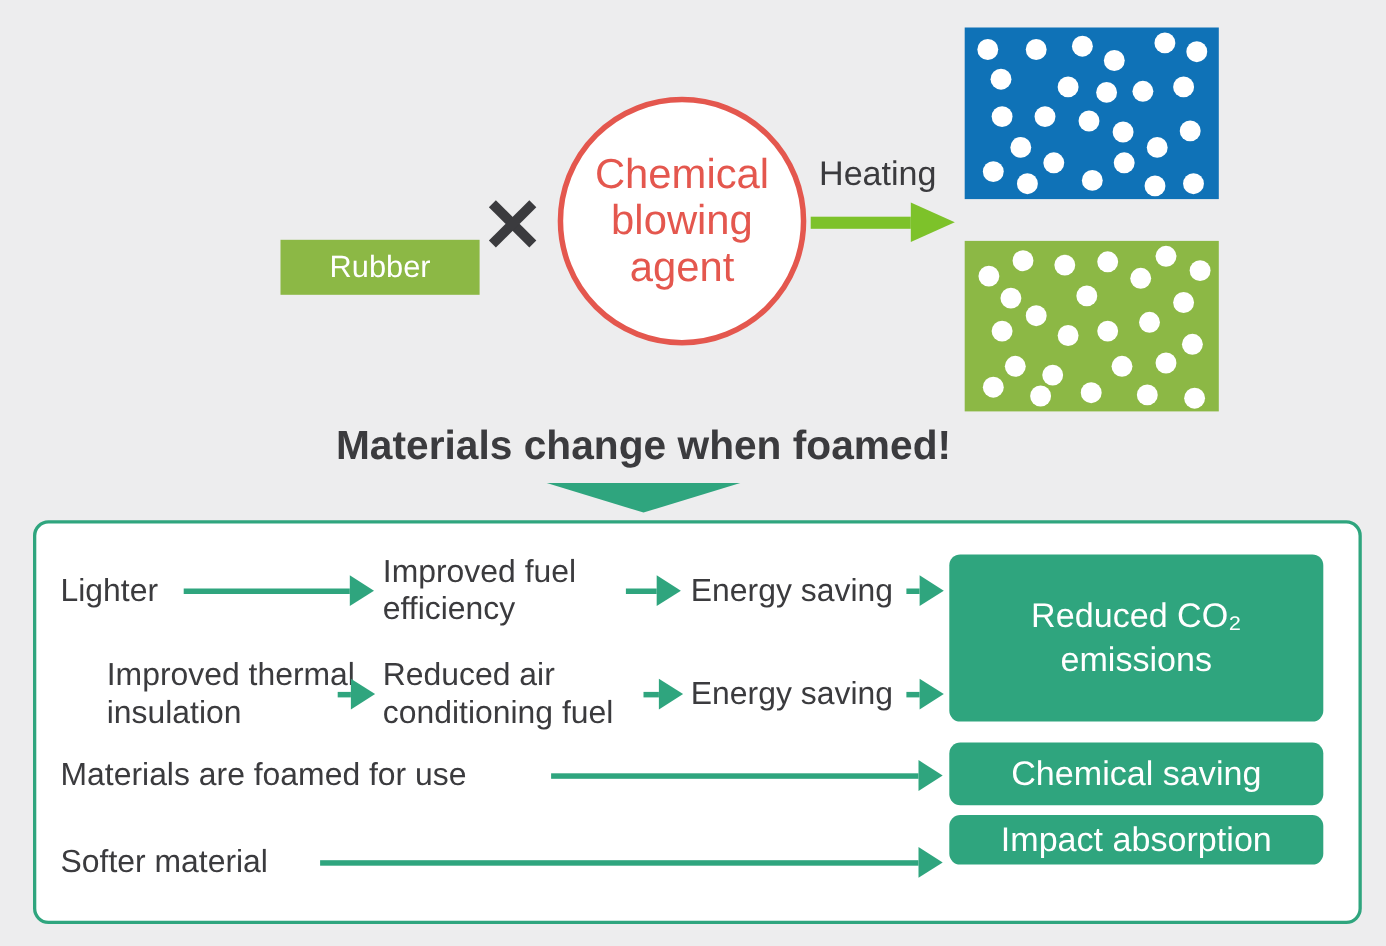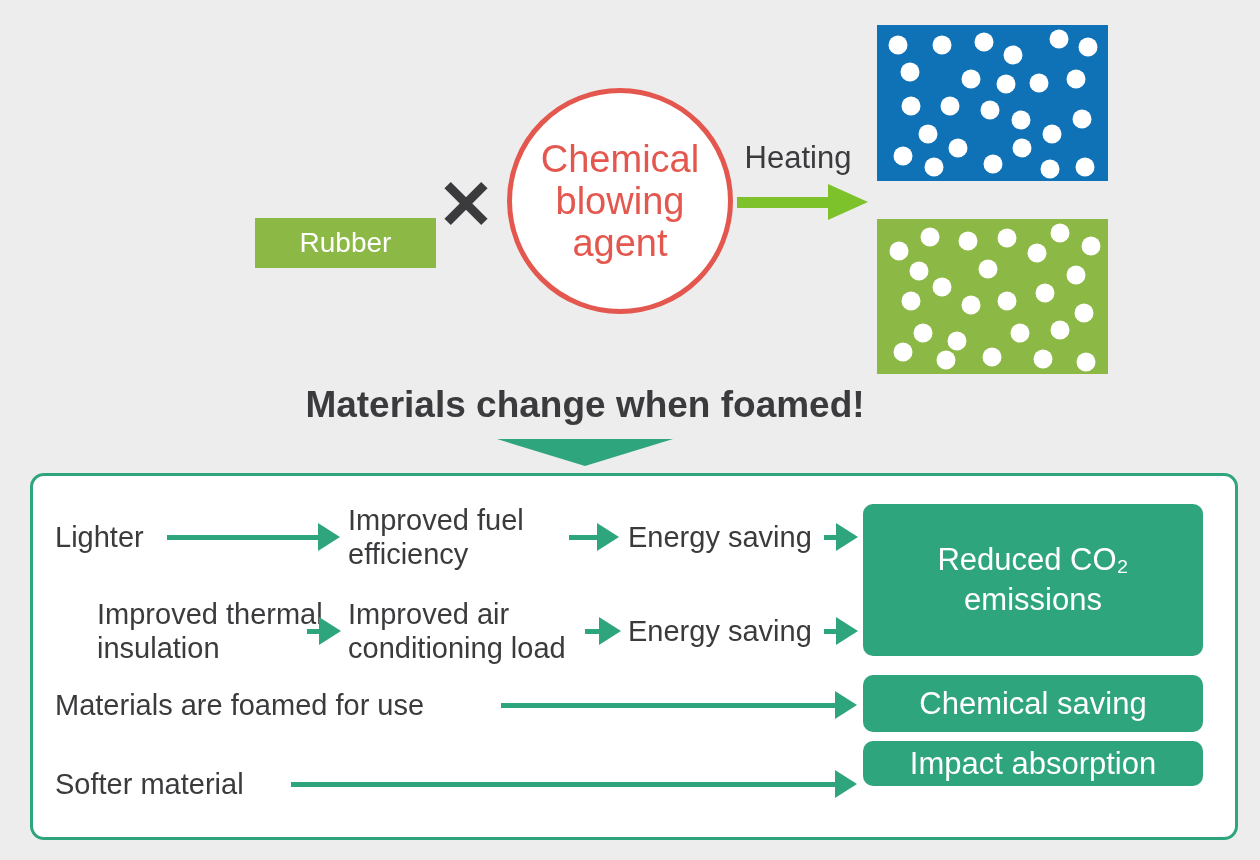--- a/index.html
+++ b/index.html
@@ -156,21 +156,21 @@
     <div class="arrow" style="left:791px;top:51px;width:34px;">
         <i class="shaft"></i>
         <i class="head"></i>
       </div>
 
     <span class="lbl" style="left:36px;top:121px;width:270px;margin-left:28px;">Improved thermal insulation</span>
     <div class="arrow" style="left:274px;top:145px;width:34px;">
         <i class="shaft"></i>
         <i class="head"></i>
       </div>
-    <span class="lbl" style="left:315px;top:121px;width:240px;">Improved air conditioning load</span>
+    <span class="lbl" style="left:315px;top:121px;width:240px;">Reduced air conditioning fuel</span>
     <div class="arrow" style="left:552px;top:145px;width:36px;">
         <i class="shaft"></i>
         <i class="head"></i>
       </div>
     <span class="lbl" style="left:595px;top:138px;">Energy saving</span>
     <div class="arrow" style="left:791px;top:145px;width:34px;">
         <i class="shaft"></i>
         <i class="head"></i>
       </div>
 

